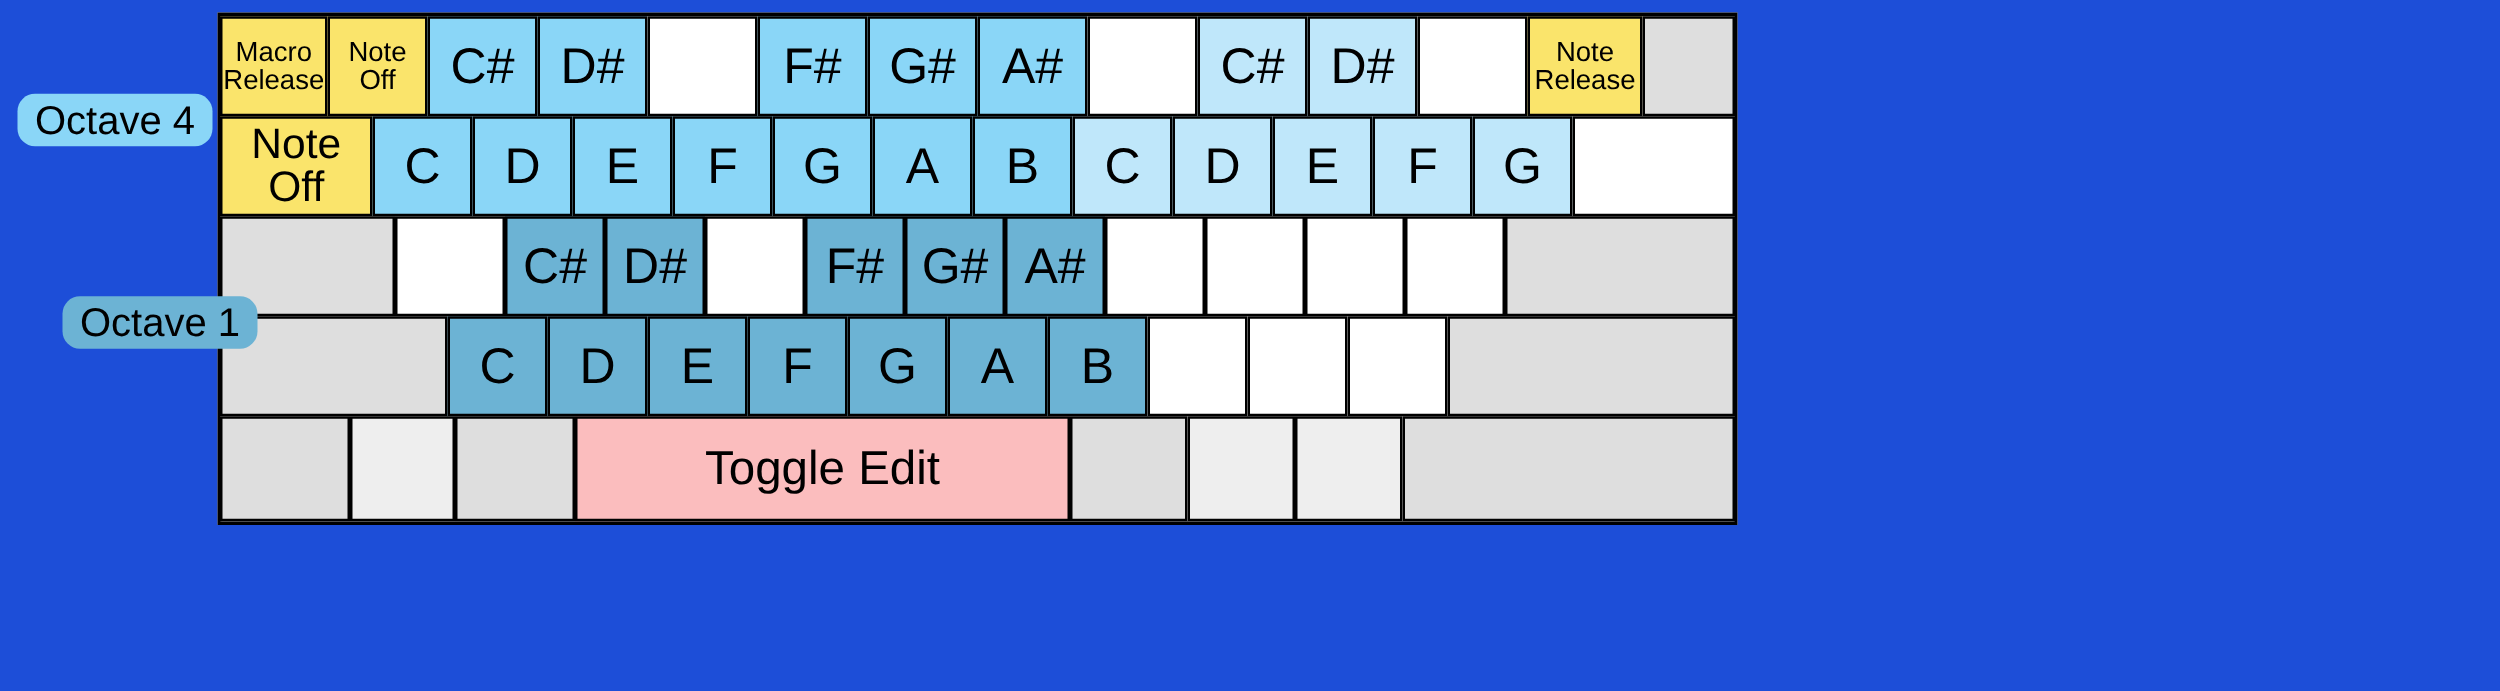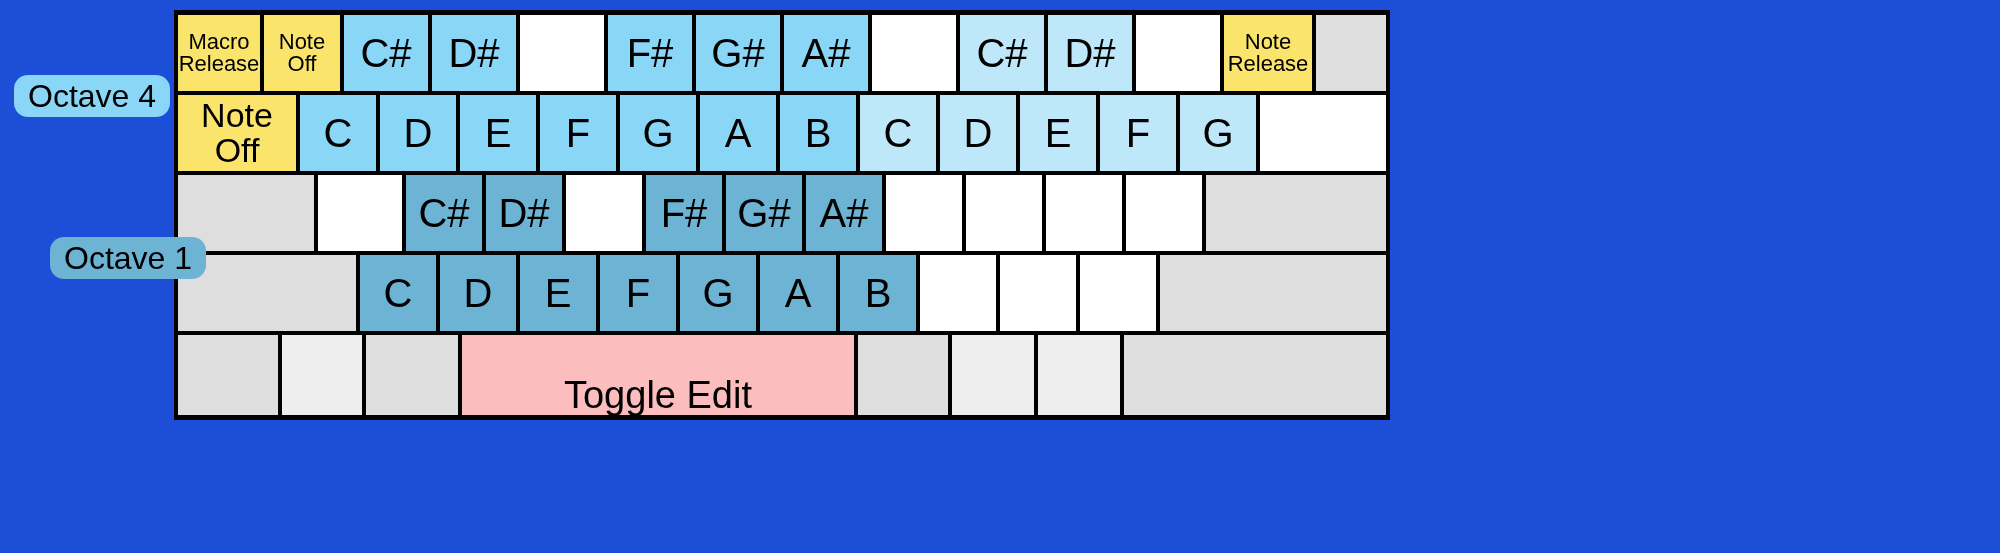--- a/index.html
+++ b/index.html
@@ -264,21 +264,21 @@
       <div class="kb-row r5">
         <div class="key sz-big" style="left: 0px; width: 104px; background: rgb(222, 222, 222);">
           <span class="lbl"></span>
         </div>
         <div class="key sz-big" style="left: 104px; width: 84px; background: rgb(238, 238, 238);">
           <span class="lbl"></span>
         </div>
         <div class="key sz-big" style="left: 188px; width: 96px; background: rgb(222, 222, 222);">
           <span class="lbl"></span>
         </div>
-        <div class="key sz-toggle" style="left: 284px; width: 396px; background: rgb(251, 189, 190); align-items: flex-end;">
+        <div class="key sz-toggle" style="left: 284px; width: 396px; background: rgb(251, 189, 190);">
           <span class="lbl">Toggle Edit</span>
         </div>
         <div class="key sz-big" style="left: 680px; width: 94px; background: rgb(222, 222, 222);">
           <span class="lbl"></span>
         </div>
         <div class="key sz-big" style="left: 774px; width: 86px; background: rgb(238, 238, 238);">
           <span class="lbl"></span>
         </div>
         <div class="key sz-big" style="left: 860px; width: 86px; background: rgb(238, 238, 238);">
           <span class="lbl"></span>

